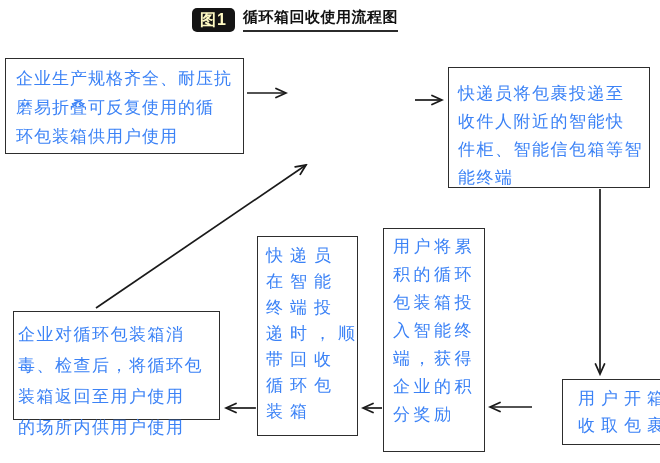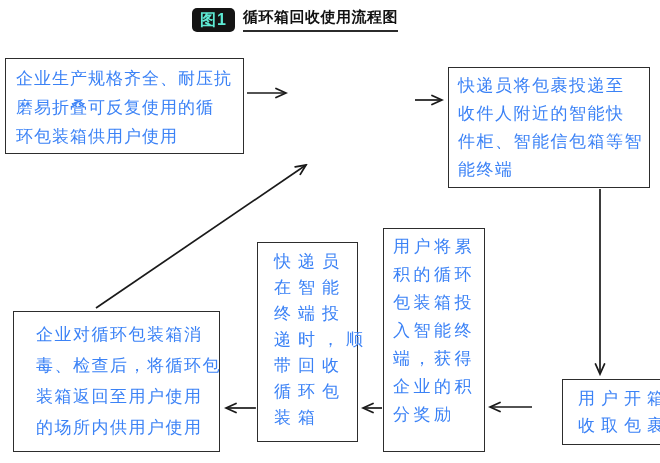--- a/index.html
+++ b/index.html
@@ -19,21 +19,21 @@
     position: absolute;
     left: 192px;
     top: 8px;
     display: flex;
     align-items: center;
     gap: 8px;
     font-family: "Liberation Sans", "DejaVu Sans", sans-serif;
   }
   .figure-badge {
     background: #141414;
-    color: #5eead4;
+    color: #fef9c3;
     font-weight: bold;
     font-size: 16px;
     line-height: 19px;
     padding: 2px 8px 3px 8px;
     border-radius: 5px;
     letter-spacing: 1px;
   }
   .figure-title-text {
     font-size: 15px;
     font-weight: bold;
@@ -53,24 +53,24 @@
     position: absolute;
     box-sizing: border-box;
     border: 1.6px solid #2d2d2d;
     background: #ffffff;
     color: #3b82f6;
     white-space: pre;
     font-size: 17px;
   }
   #node-produce  { left: 5px;   top: 58px;  width: 239px; height: 96px;  padding: 5px 10px; line-height: 29px; letter-spacing: 1px; }
   #node-send     { left: 292px; top: 63px;  width: 121px; height: 93px;  padding: 3px 10px; line-height: 29px; letter-spacing: 3px; }
-  #node-deliver  { left: 448px; top: 67px;  width: 202px; height: 121px; padding: 4px 9px;  line-height: 28px; letter-spacing: 1.5px; }
+  #node-deliver  { left: 448px; top: 67px;  width: 202px; height: 121px; padding: 13px 9px;  line-height: 28px; letter-spacing: 1.5px; font-family: Liberation Mono, monospace; }
   #node-deposit  { left: 383px; top: 228px; width: 102px; height: 224px; padding: 4px 9px;  line-height: 28px; letter-spacing: 3.5px; }
-  #node-collect  { left: 257px; top: 242px; width: 101px; height: 200px; padding: 6px 16px;  line-height: 26px; letter-spacing: 7px; }
-  #node-return   { left: 13px;  top: 311px; width: 207px; height: 141px; padding: 7px 22px; line-height: 31px; letter-spacing: 1.5px; }
+  #node-collect  { left: 257px; top: 236px; width: 101px; height: 200px; padding: 6px 8px;  line-height: 26px; letter-spacing: 7px; }
+  #node-return   { left: 13px;  top: 311px; width: 207px; height: 109px; padding: 7px 4px; line-height: 31px; letter-spacing: 1.5px; }
   #node-open     { left: 533px; top: 379px; width: 114px; height: 66px;  padding: 5px 15px; line-height: 27px; letter-spacing: 6px; margin-left: 29px; }
 </style>
 </head>
 <body>
 
 <div class="canvas">
 
   <div class="figure-title">
     <span class="figure-badge">图1</span>
     <span class="figure-title-text">循环箱回收使用流程图</span>

